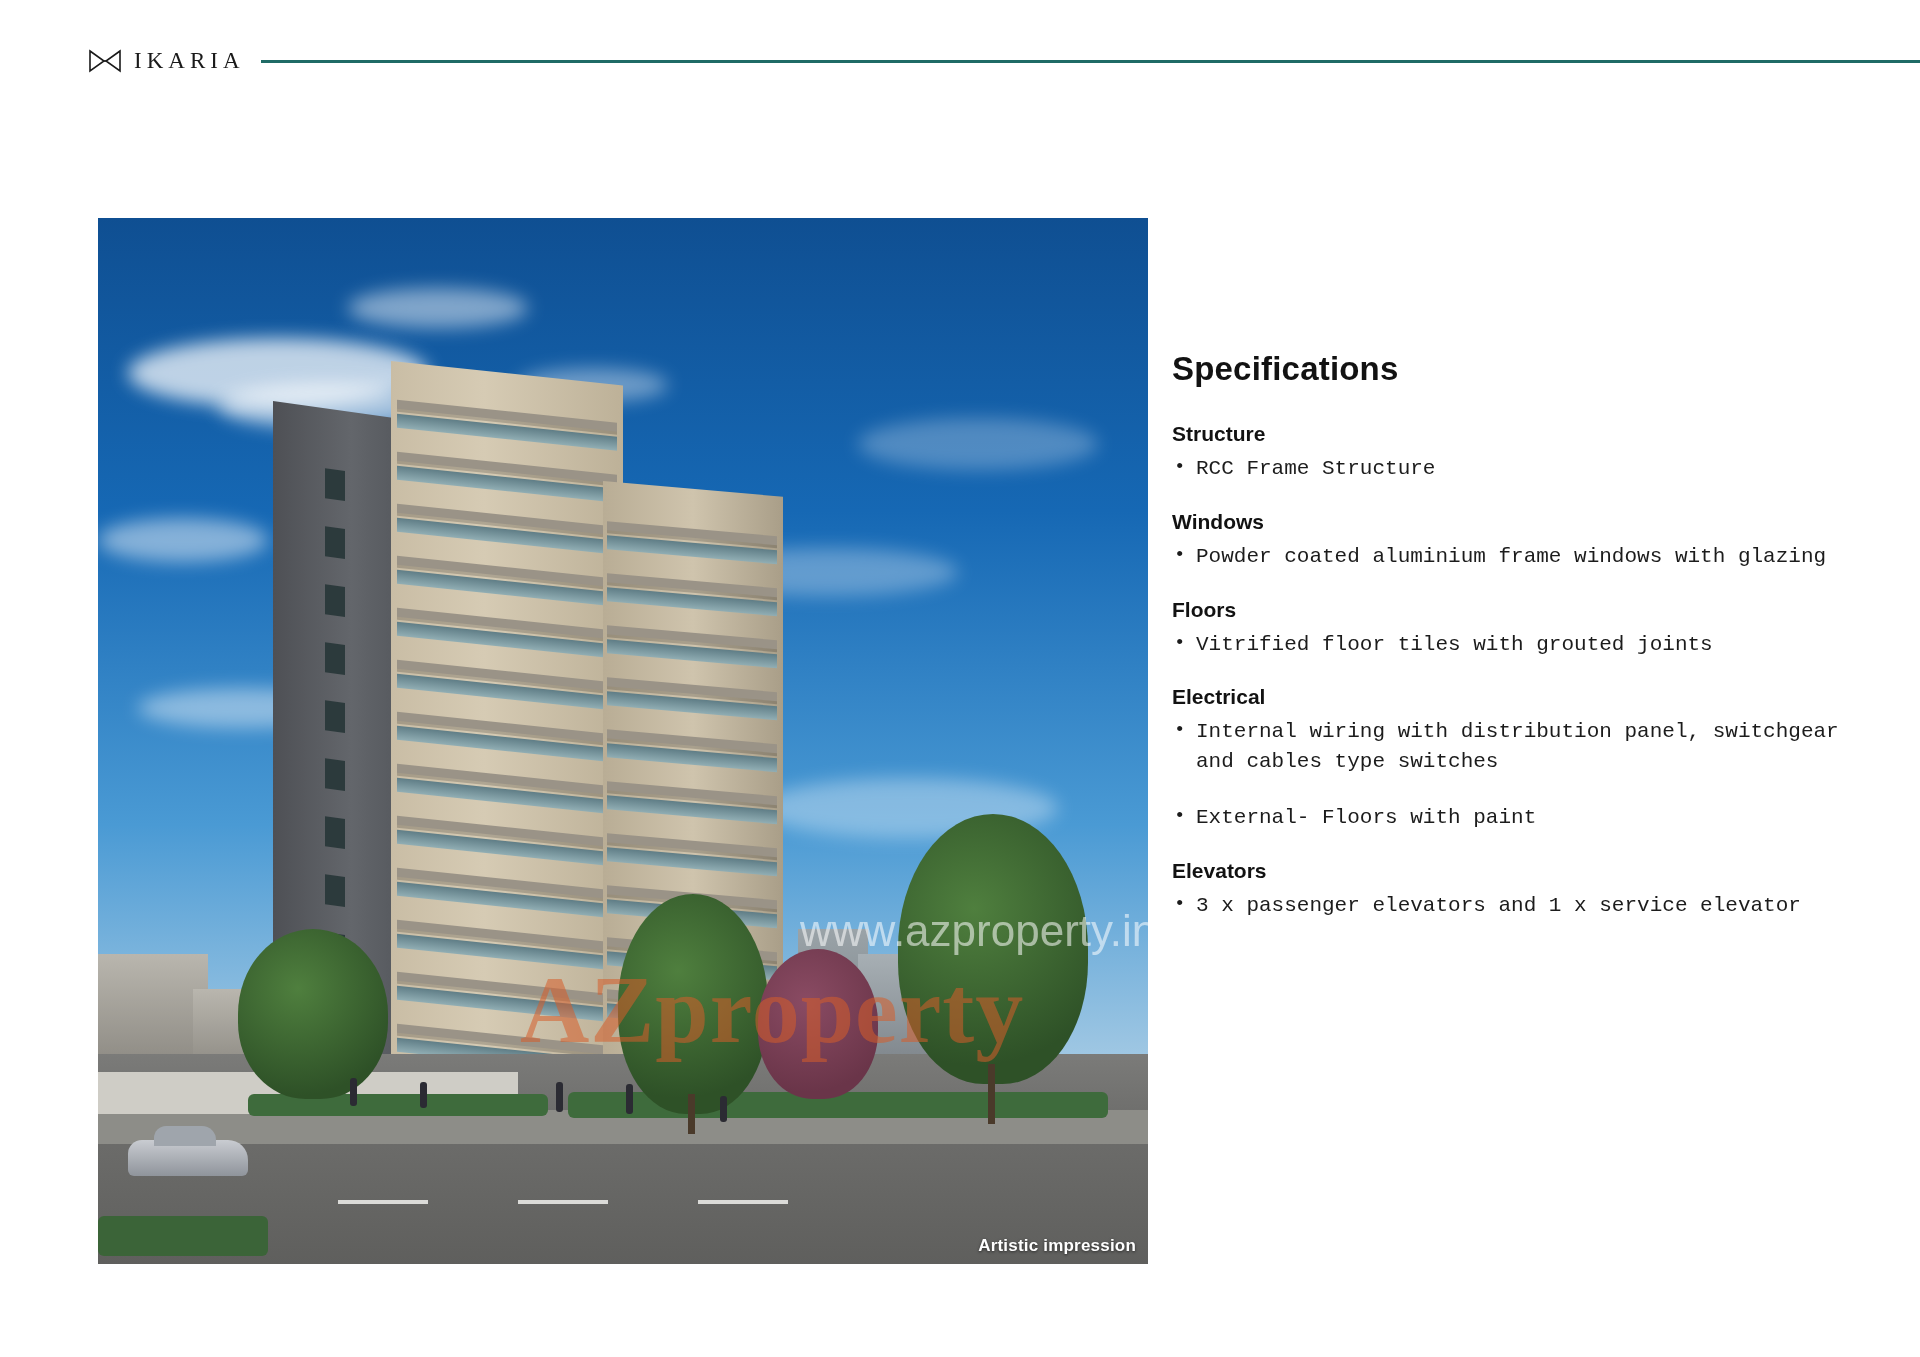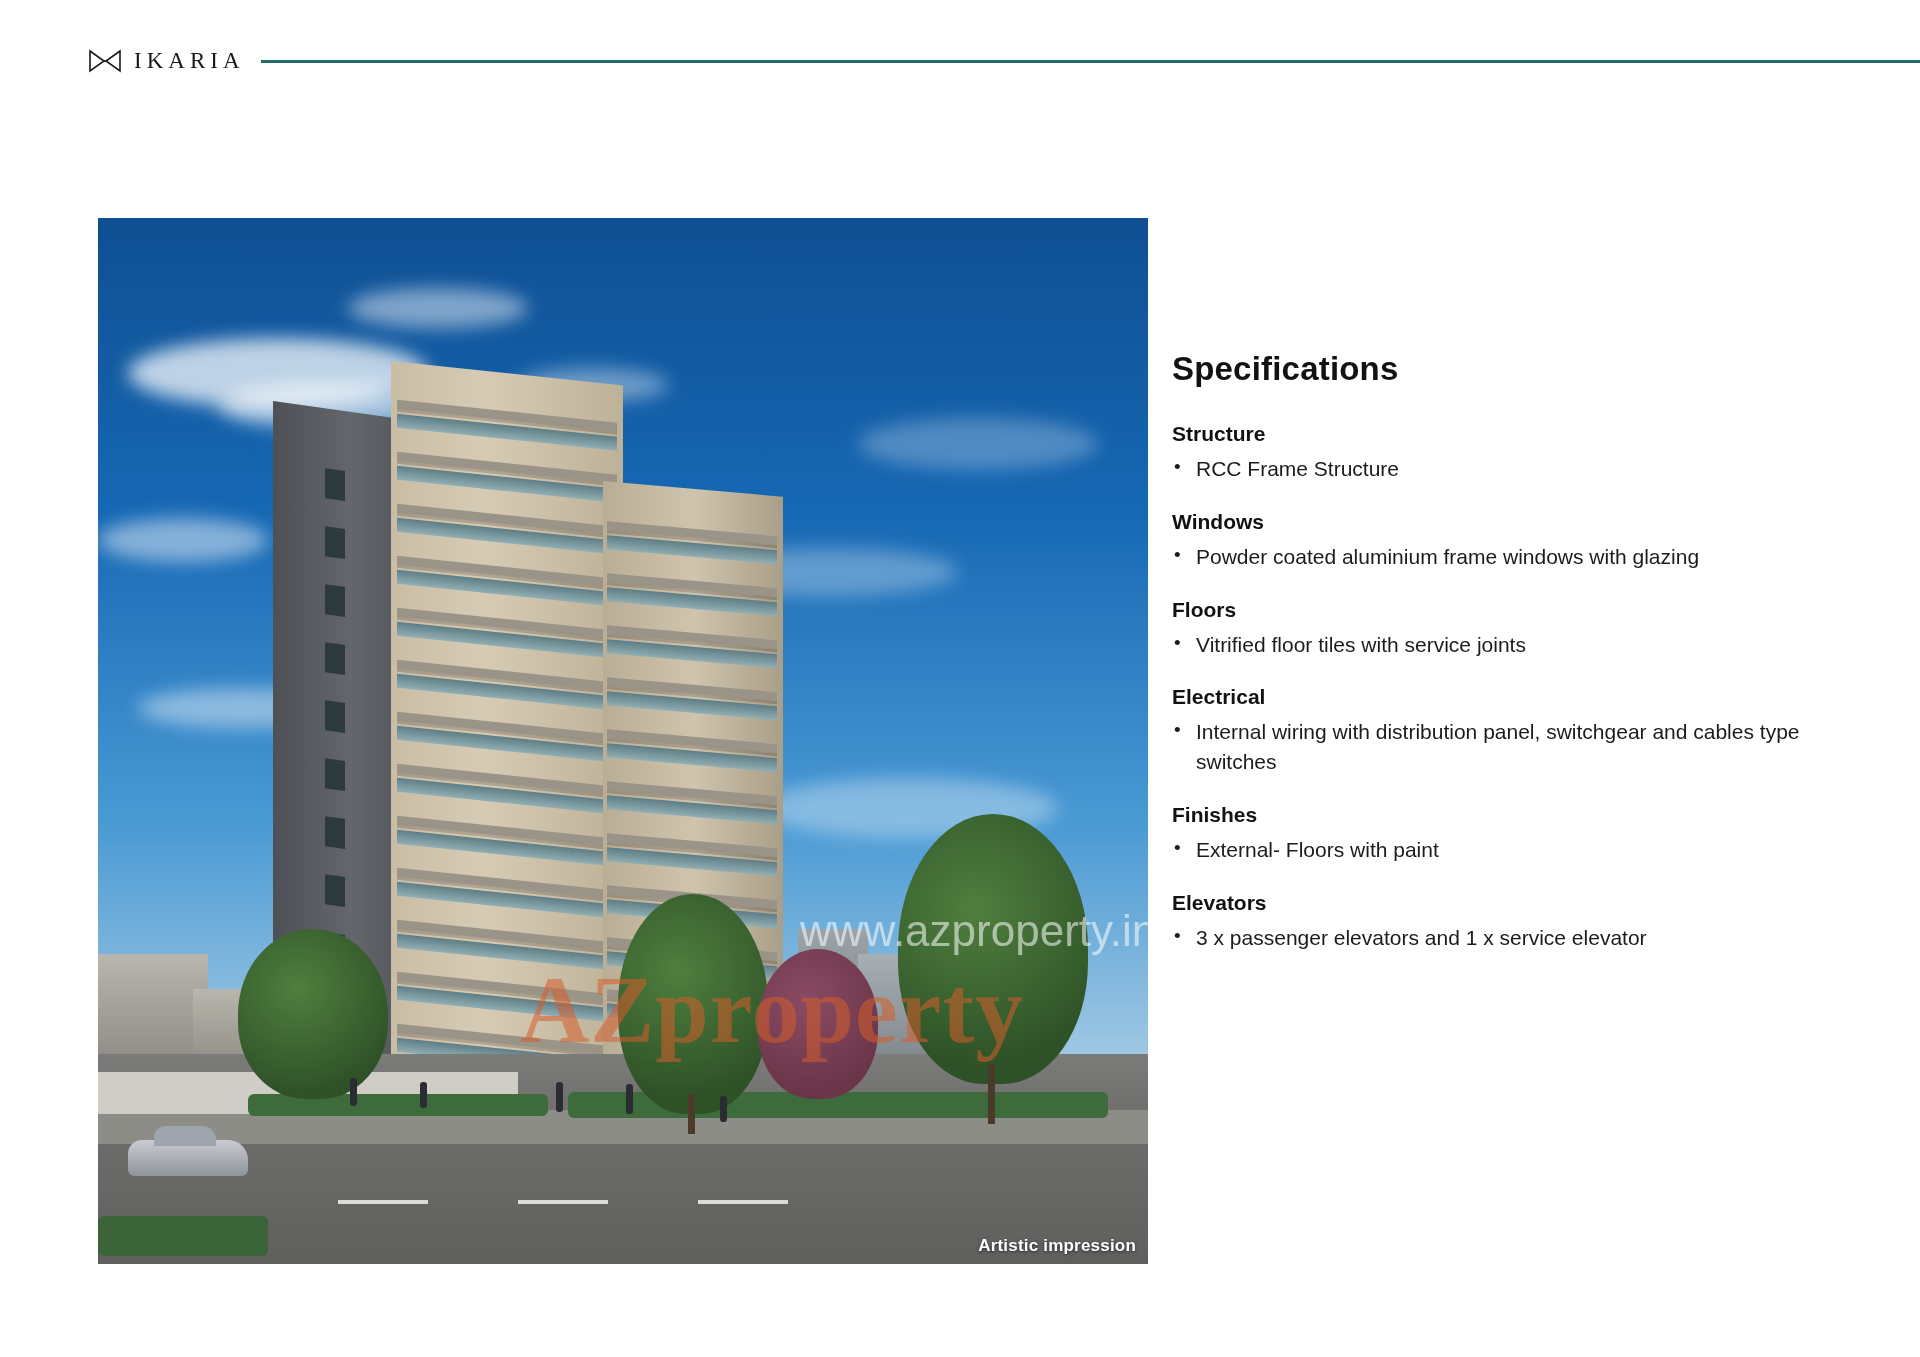--- a/index.html
+++ b/index.html
@@ -274,20 +274,21 @@
     margin: 0;
     padding: 0;
   }
   .spec-item {
     position: relative;
     font-size: 21px;
     line-height: 1.42;
     color: #1c1c1c;
     padding-left: 24px;
     margin-bottom: 2px;
+    font-family: Liberation Mono, monospace;
   }
   .spec-item:before {
     content: "•";
     position: absolute;
     left: 2px;
     top: 0;
     font-size: 19px;
     color: #1c1c1c;
   }
 </style>
@@ -440,33 +441,32 @@
     <div class="spec-group">
       <h2 class="spec-heading">Windows</h2>
       <ul class="spec-list">
         <li class="spec-item">Powder coated aluminium frame windows with glazing</li>
       </ul>
     </div>
 
     <div class="spec-group">
       <h2 class="spec-heading">Floors</h2>
       <ul class="spec-list">
-        <li class="spec-item">Vitrified floor tiles with service joints</li>
+        <li class="spec-item">Vitrified floor tiles with grouted joints</li>
       </ul>
     </div>
 
     <div class="spec-group">
       <h2 class="spec-heading">Electrical</h2>
       <ul class="spec-list">
         <li class="spec-item">Internal wiring with distribution panel, switchgear and cables type switches</li>
       </ul>
     </div>
 
     <div class="spec-group">
-      <h2 class="spec-heading">Finishes</h2>
       <ul class="spec-list">
         <li class="spec-item">External- Floors with paint</li>
       </ul>
     </div>
 
     <div class="spec-group">
       <h2 class="spec-heading">Elevators</h2>
       <ul class="spec-list">
         <li class="spec-item">3 x passenger elevators and 1 x service elevator</li>
       </ul>

